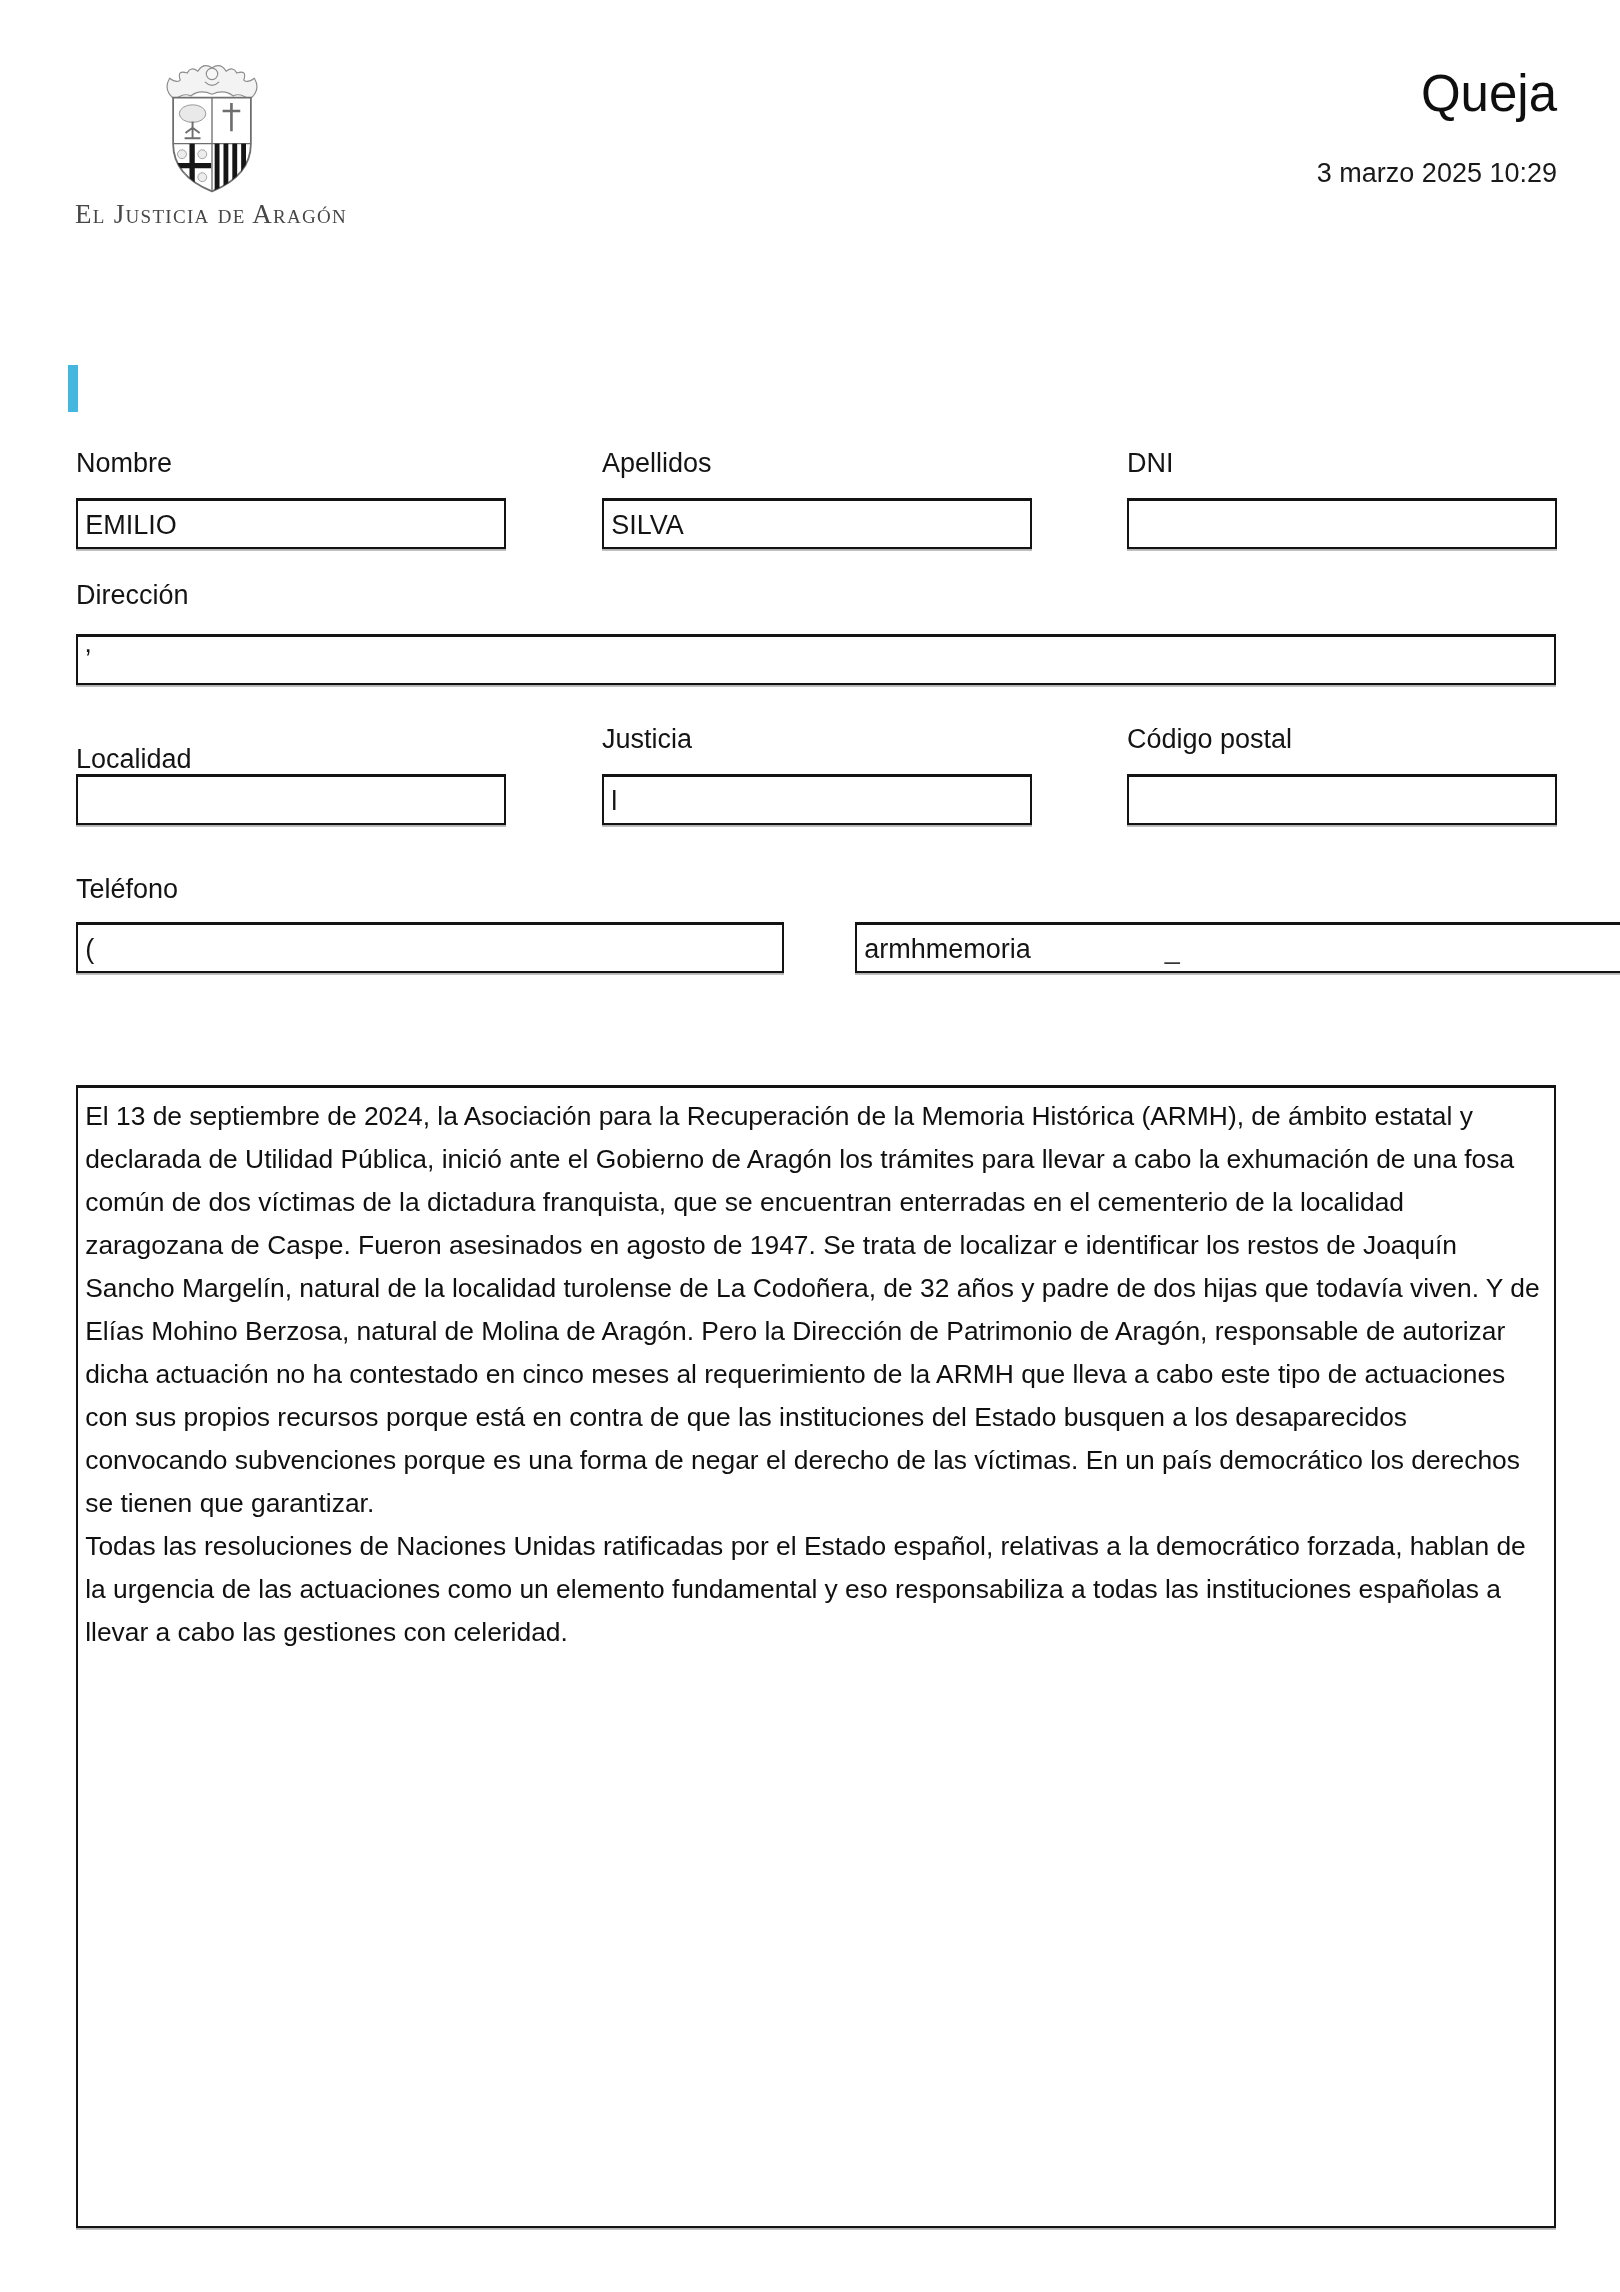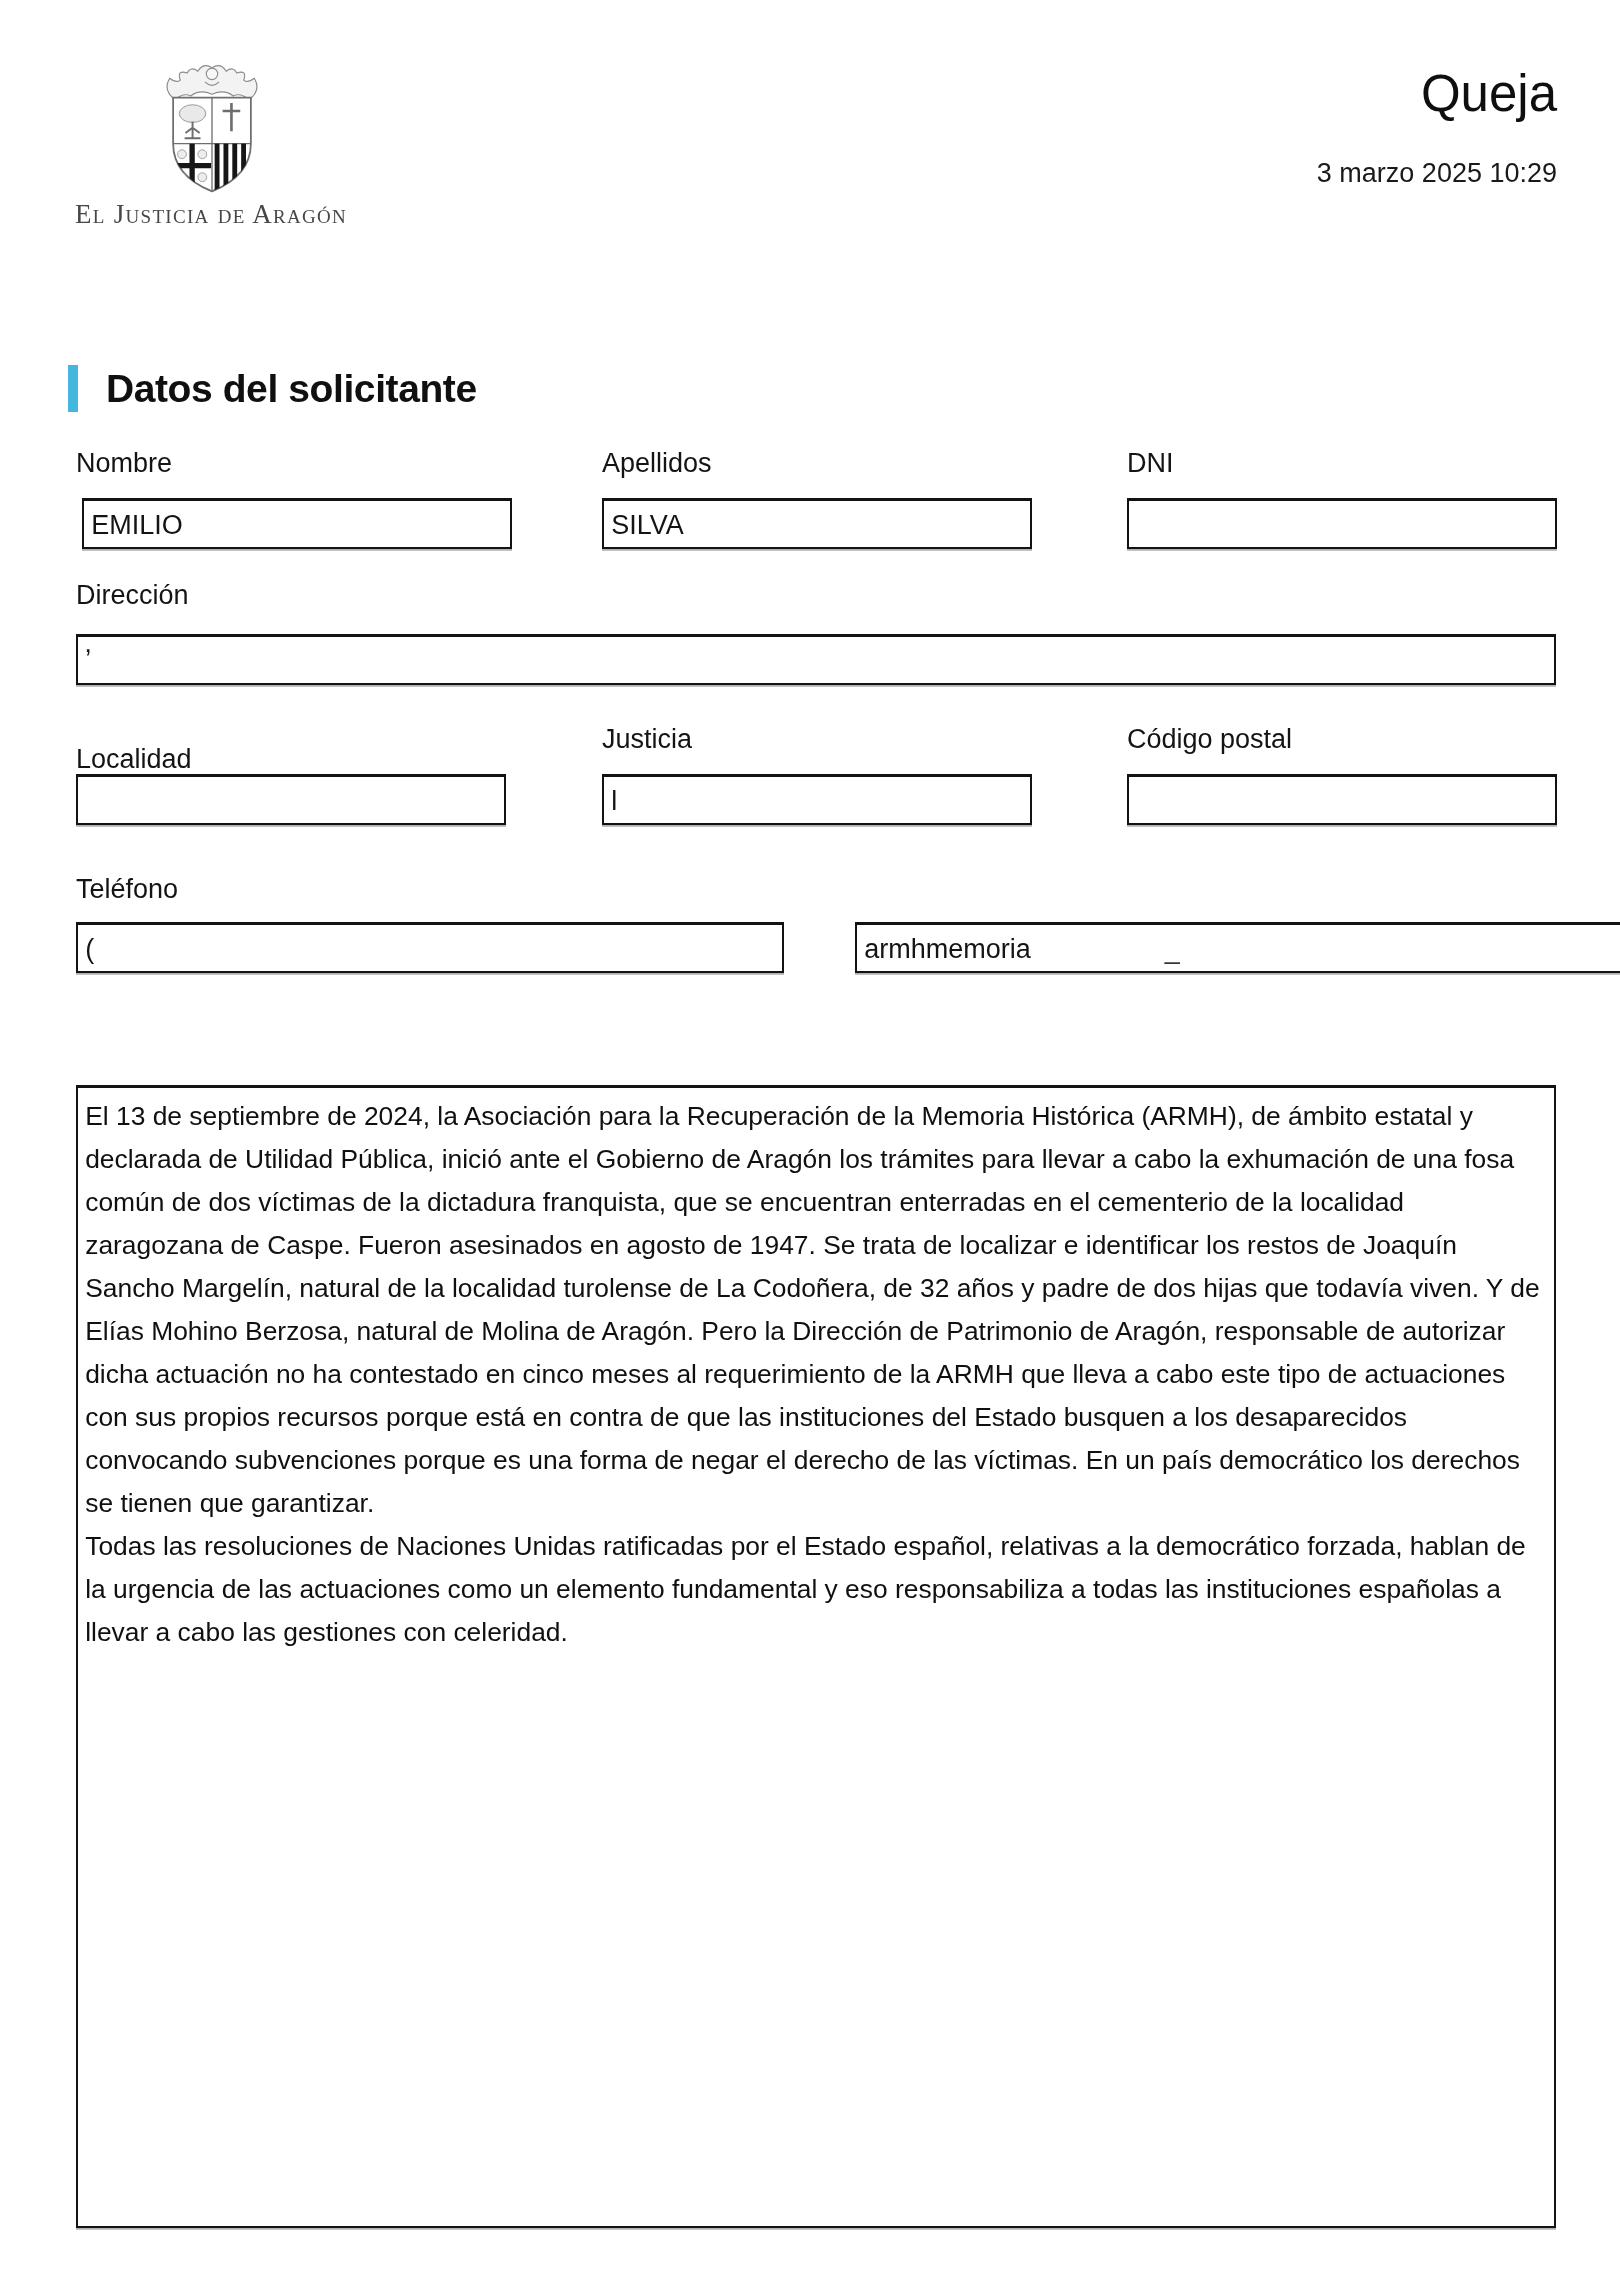--- a/index.html
+++ b/index.html
@@ -95,28 +95,27 @@
       </g>
     </g>
   </svg>
   <div class="logo-caption">El Justicia de Aragón</div>
 
   <div class="doc-title">Queja</div>
   <div class="doc-date">3 marzo 2025 10:29</div>
 
   <div class="section-head" style="top:365px;">
     <span class="section-bar" style="background: rgb(69, 182, 222);"></span>
-    <span class="section-title">Datos del solicitante</span>
   </div>
 
   <div class="field-label" style="left:76px;top:448px;">Nombre</div>
   <div class="field-label" style="left:602px;top:448px;">Apellidos</div>
   <div class="field-label" style="left:1127px;top:448px;">DNI</div>
 
-  <div class="field-box" style="left:82px;top:498px;width:430px;">EMILIO</div>
+  <div class="field-box" style="left:76px;top:498px;width:430px;">EMILIO</div>
   <div class="field-box" style="left:602px;top:498px;width:430px;">SILVA</div>
   <div class="field-box" style="left:1127px;top:498px;width:430px;"></div>
 
   <div class="field-label" style="left:76px;top:580px;">Dirección</div>
   <div class="field-box" style="left:76px;top:634px;width:1480px;">ʼ</div>
 
   <div class="field-label" style="left:76px;top:724px;margin-top:20px;">Localidad</div>
   <div class="field-label" style="left:602px;top:724px;">Justicia</div>
   <div class="field-label" style="left:1127px;top:724px;">Código postal</div>
 

